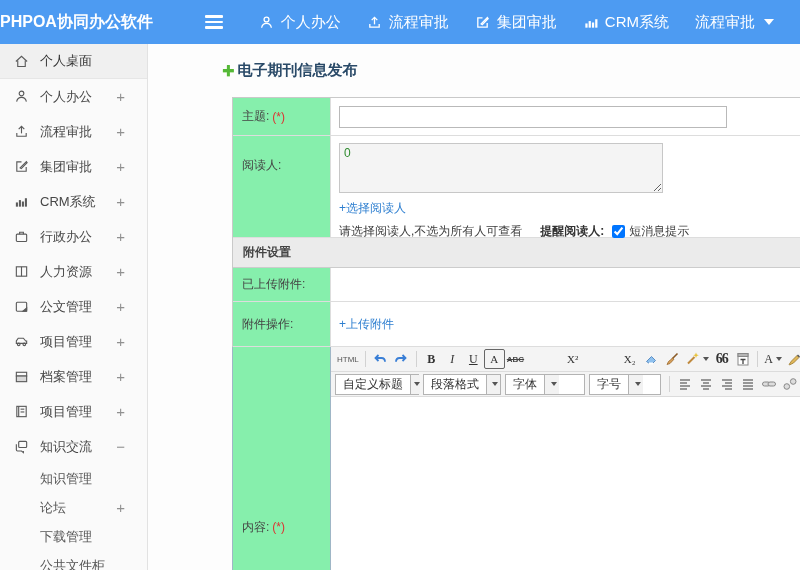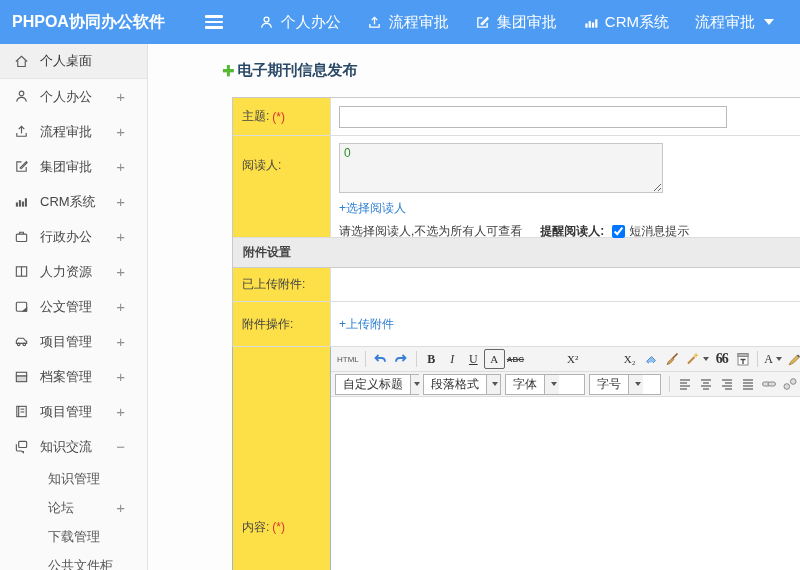--- a/index.html
+++ b/index.html
@@ -1,48 +1,48 @@
 <!DOCTYPE html>
 <html><head>
 <meta charset="utf-8">
 <style>
   html,body{margin:0;padding:0;width:800px;height:570px;overflow:hidden;
     font-family:"Liberation Sans","DejaVu Sans",sans-serif;background:#fff;}
   *{box-sizing:border-box;}
 
   
   .header{height:44px;background:#4d9bf2;display:flex;align-items:center;color:#fff;}
-  .logo{font-size:16px;font-weight:bold;padding-left:12px;width:175px;white-space:nowrap;}
+  .logo{font-size:16px;font-weight:bold;padding-left:0;width:175px;white-space:nowrap;}
   .hamburger{margin-left:32px;display:flex;flex-direction:column;gap:3px;cursor:pointer;}
   .hamburger i{display:block;width:18px;height:2.5px;background:#fff;border-radius:1px;}
   .nav{display:flex;align-items:center;margin-left:36px;font-size:15px;}
   .nav-item{display:flex;align-items:center;gap:7px;margin-right:26px;cursor:pointer;white-space:nowrap;}
   .nav-item svg{display:block;}
   .caret-w{width:0;height:0;border-left:5px solid transparent;border-right:5px solid transparent;border-top:6px solid #fff;margin-left:2px;}
 
   
   .layout{display:flex;height:526px;}
   aside{width:148px;background:#fafafa;border-right:1px solid #e2e2e2;overflow:hidden;flex:none;}
   .side-item{height:35px;display:flex;align-items:center;padding-left:14px;font-size:13px;color:#474747;position:relative;cursor:pointer;}
   .side-item svg{flex:none;}
   .side-item .lbl{margin-left:11px;white-space:nowrap;}
   .side-item .exp{position:absolute;right:22px;color:#909090;font-size:15px;font-weight:400;}
   .side-item.active{background:#f0f0f0;border-bottom:1px solid #e6e6e6;color:#333;}
-  .sub-item{height:29px;display:flex;align-items:center;padding-left:40px;font-size:13px;color:#555;position:relative;cursor:pointer;margin-left:8px;}
+  .sub-item{height:29px;display:flex;align-items:center;padding-left:40px;font-size:13px;color:#555;position:relative;cursor:pointer;}
   .sub-item .exp{position:absolute;right:22px;color:#909090;font-size:15px;}
 
   
   main{flex:1;position:relative;background:#fdfdfd;overflow:hidden;}
   .page-title{margin:17px 0 0 74px;display:flex;align-items:center;font-size:15px;font-weight:bold;color:#2a4a68;}
   .plus-badge{color:#55b837;font-size:15px;margin-right:3px;text-shadow:0 1px 0 #bfe6ad;}
 
   .form{position:absolute;left:84px;top:53px;width:645px;border:1px solid #c9c9c9;background:#fff;font-size:12px;color:#444;}
   .frow{display:flex;border-bottom:1px solid #ddd;}
   .frow:last-child{border-bottom:none;}
-  .flabel{width:98px;flex:none;background:#fde047;border-right:1px solid #ddd;display:flex;align-items:center;padding-left:9px;gap:3px;}
+  .flabel{width:98px;flex:none;background:#86efac;border-right:1px solid #ddd;display:flex;align-items:center;padding-left:9px;gap:3px;}
   .fvalue{flex:1;background:#fff;padding:7px 8px;min-width:0;}
   .req{color:#dd3333;}
   .row-subject{height:38px;}
   .row-subject .fvalue{display:flex;align-items:center;}
   .subject-input{width:388px;height:22px;border:1px solid #b9b9b9;background:#fff;outline:none;padding:0 4px;font-size:12px;}
   .row-readers{height:102px;}
   .row-readers .flabel{align-items:flex-start;padding-top:21px;}
   .readers-ta{width:324px;height:50px;background:#f4f4f4;border:1px solid #c7c7c7;color:#2e8b2e;font-size:12px;padding:2px 4px;resize:both;font-family:"Liberation Sans","DejaVu Sans",sans-serif;}
   .link{color:#2e7fd0;text-decoration:none;cursor:pointer;}
   .readers-links{margin-top:4px;}

